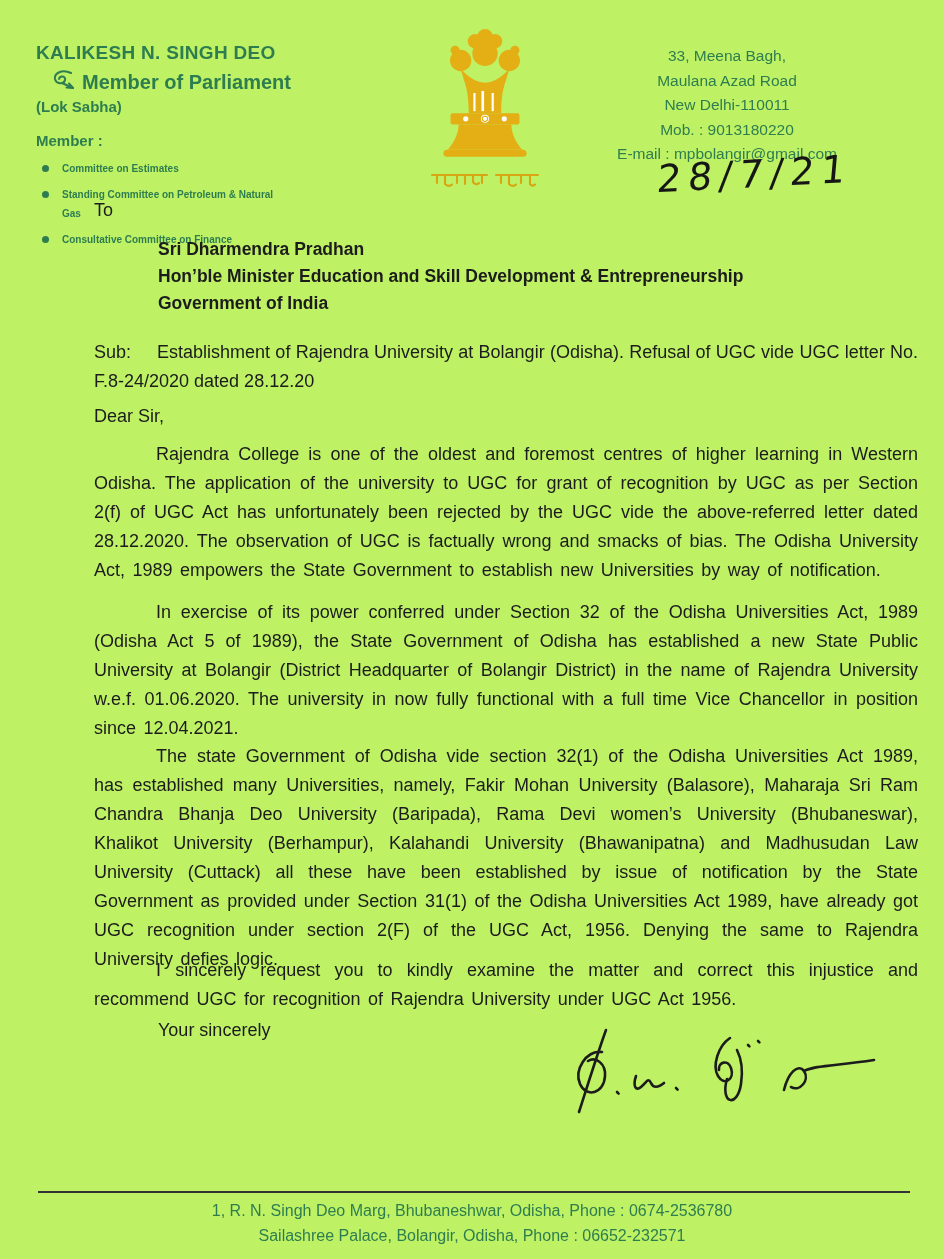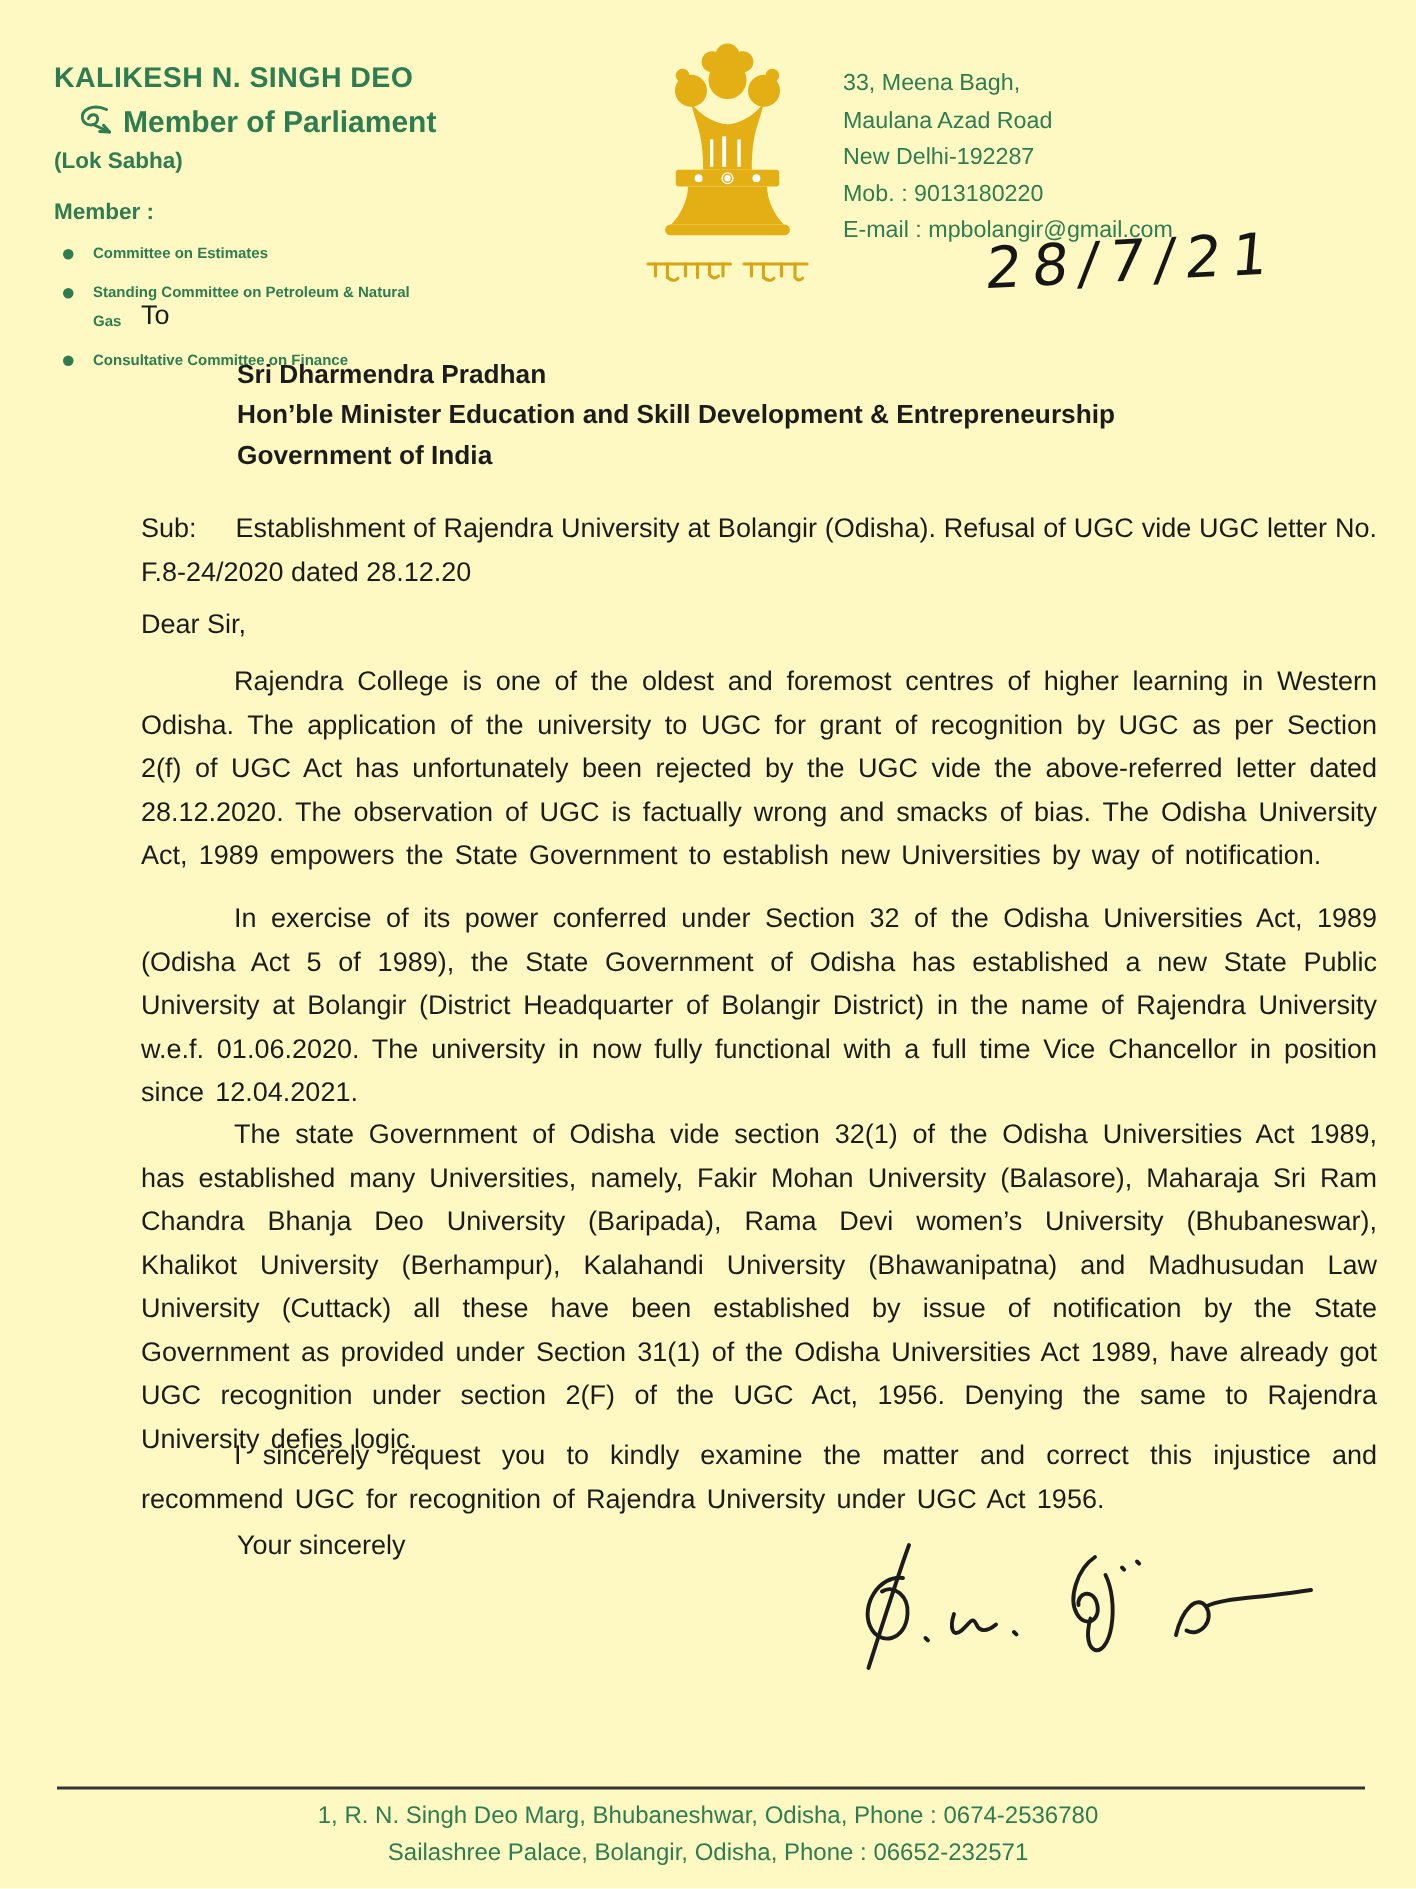--- a/index.html
+++ b/index.html
@@ -1,37 +1,37 @@
 <!DOCTYPE html>
 <html><head>
 <meta charset="utf-8">
 <style>
   html,body{margin:0;padding:0;background:#ffffff;}
   .page{
     position:relative;
     width:944px;height:1259px;
-    background:#fef9c3;
+    background:#bef264;
     font-family:"Liberation Sans",sans-serif;
     color:#1d1d1d;
     overflow:hidden;
   }
   
   .letterhead{position:absolute;left:36px;top:42px;width:280px;}
   .lh-name{font-size:19px;font-weight:bold;color:#2e7d50;letter-spacing:.3px;}
   .lh-role-row{display:flex;align-items:center;gap:6px;margin-top:5px;margin-left:14px;}
   .lh-role{font-size:20px;font-weight:bold;color:#2e7d50;}
   .lh-house{font-size:15px;font-weight:bold;color:#2e7d50;width:230px;margin-top:3px;}
   .lh-member-heading{font-size:15px;font-weight:bold;color:#2e7d50;margin-top:17px;}
   .lh-list{margin:10px 0 0 0;padding:0;list-style:none;width:248px;}
   .lh-list li{position:relative;padding-left:26px;font-size:10px;font-weight:bold;color:#2e7d50;line-height:19px;margin-bottom:7px;}
   .dot{position:absolute;left:6px;top:6px;width:7px;height:7px;border-radius:50%;background:#2e7d50;}
   
   .emblem-wrap{position:absolute;left:418px;top:26px;width:134px;text-align:center;}
   
-  .contact{position:absolute;right:52px;top:44px;width:330px;text-align:left;}
+  .contact{position:absolute;right:52px;top:44px;width:330px;text-align:center;}
   .contact div{font-size:15.5px;color:#2e7d50;line-height:24.5px;}
   .hand-date{
     position:absolute;right:92px;top:152px;
     font-family:"DejaVu Sans",sans-serif;
     font-size:38px;color:#161616;
     letter-spacing:7px;
     transform:rotate(-3deg) skewX(-8deg);
   }
   
   .body-block{position:absolute;left:94px;width:824px;font-size:18px;line-height:29px;color:#1c1c1c;}
@@ -116,21 +116,21 @@
           <path d="M66,3 H108"></path>
           <path d="M71,3 v8 M79,3 v9 q4,3.5 7,.5 M91,3 v8 M100,3 v9 q2.5,3 5,.5"></path>
         </g>
       </svg>
     </div>
   </div>
 
   <div class="contact">
     <div>33, Meena Bagh,</div>
     <div>Maulana Azad Road</div>
-    <div>New Delhi-192287</div>
+    <div>New Delhi-110011</div>
     <div>Mob. : 9013180220</div>
     <div>E-mail : mpbolangir@gmail.com</div>
   </div>
 
   <div class="hand-date">28/7/21</div>
 
   <div class="body-block to-label">To</div>
 
   <div class="body-block recipient">
     <div>Sri Dharmendra Pradhan</div>

